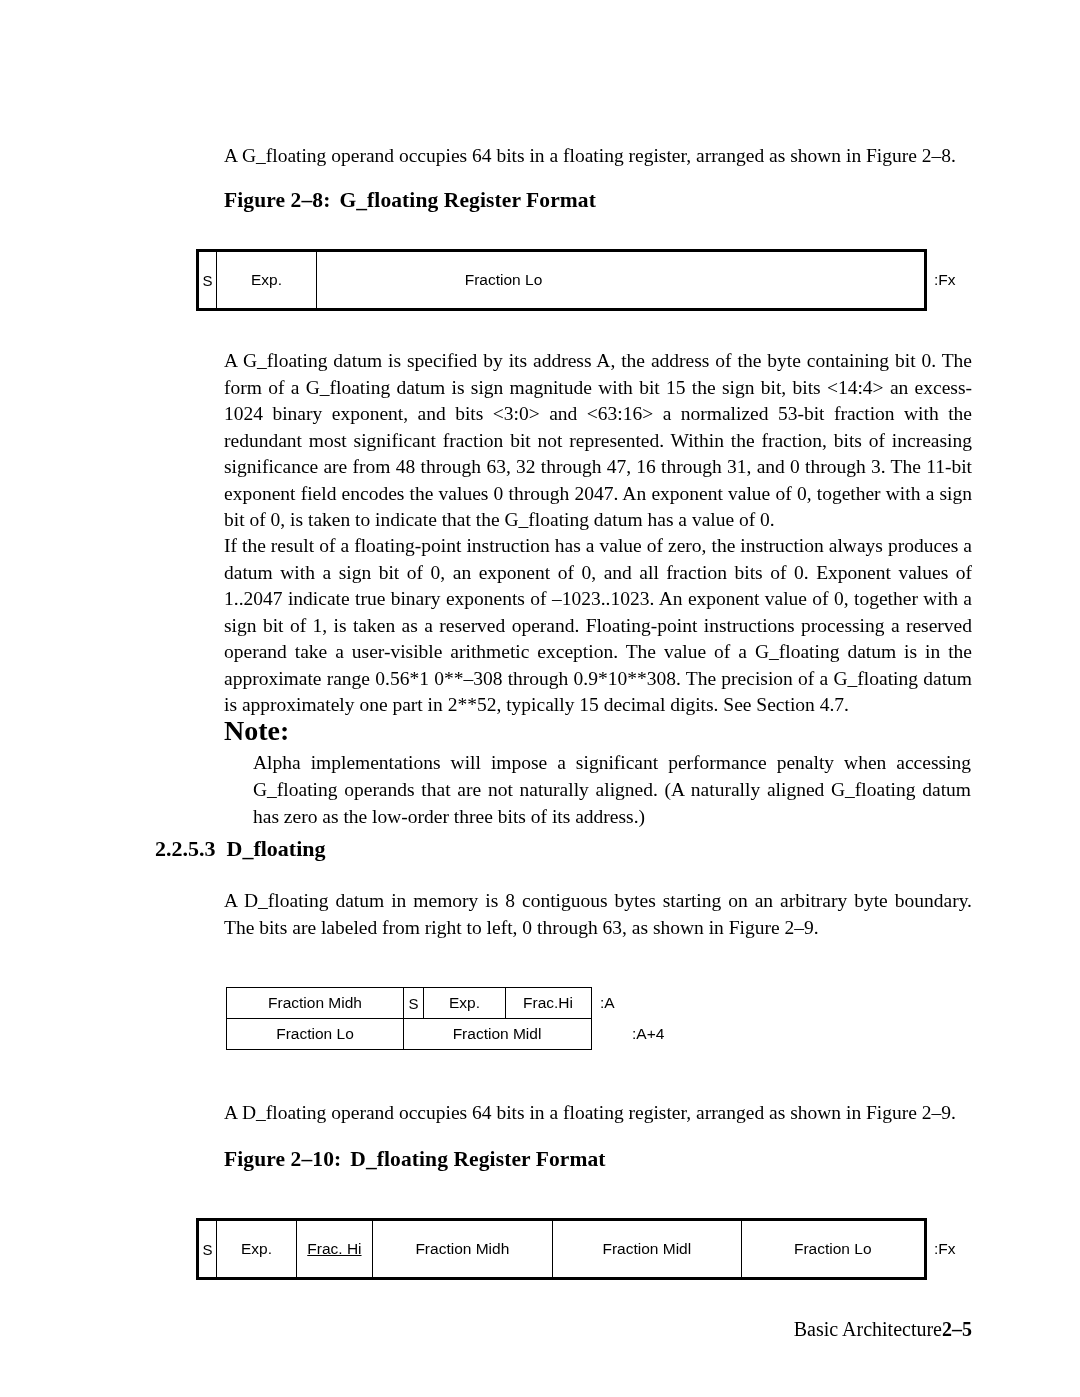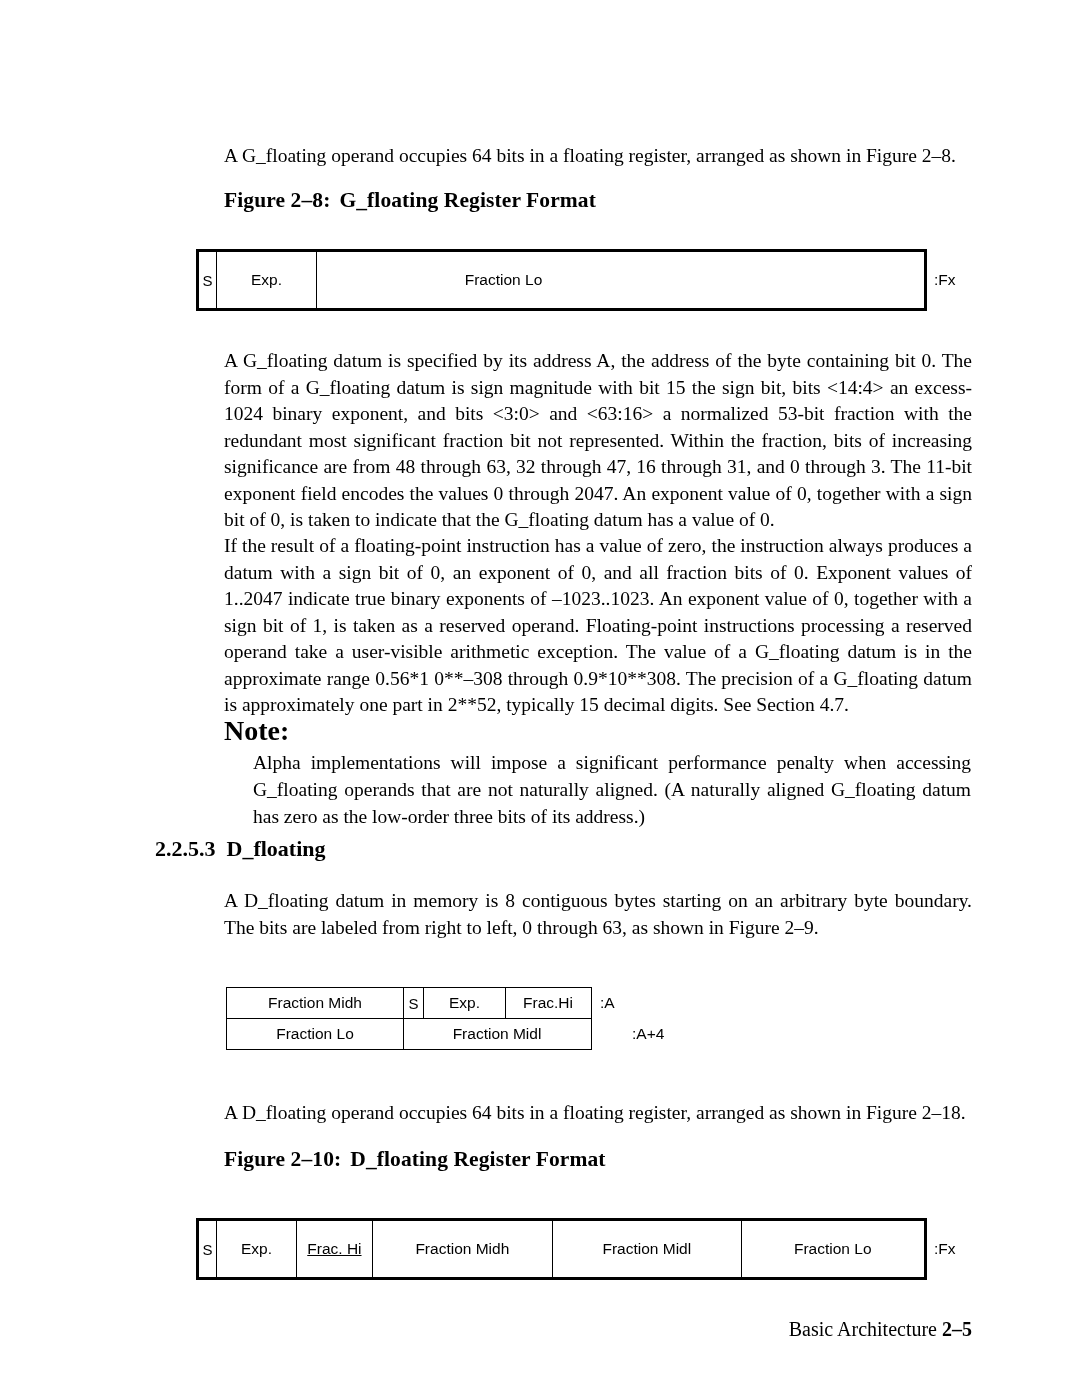--- a/index.html
+++ b/index.html
@@ -105,21 +105,21 @@
   .sec-head .secnum { margin-right: 11px; }
 
   .footer {
     position: absolute;
     right: 108px;
     top: 1318px;
     font-family: "Liberation Serif", serif;
     font-size: 20px;
     white-space: nowrap;
   }
-  .footer .pg { font-weight: bold; margin-left: 5px; }
+  .footer .pg { font-weight: bold; }
 
   
   .bitfig { position: absolute; }
 
   .bitlabels {
     position: absolute;
     left: 0;
     top: 0;
     height: 16px;
     width: 100%;
@@ -245,21 +245,21 @@
         <div class="cell" style="width: 84px;">Frac.Hi</div>
       </div>
     <div class="fieldrow thin r2">
         <div class="cell" style="width: 177px;">Fraction Lo</div>
         <div class="cell" style="width: 186px;">Fraction Midl</div>
       </div>
     <div class="sidelabel" id="fig29-sideA" style="left: 374px; top: 16px; height: 32px;">:A</div>
     <div class="sidelabel" id="fig29-sideA4" style="left: 374px; top: 47px; height: 32px; margin-left: 32px;">:A+4</div>
   </div>
 
-  <div class="para para-dfloat-op">A D_floating operand occupies 64 bits in a floating register, arranged as shown in Figure 2–18.</div>
+  <div class="para para-dfloat-op">A D_floating operand occupies 64 bits in a floating register, arranged as shown in Figure 2–9.</div>
 
   <div class="fig-title" id="fig210-title">
     <span class="num">Figure 2–10:</span><span>D_floating Register Format</span>
   </div>
 
   <div class="bitfig" id="fig210">
     <div class="bitlabels">
         <span class="bitlabel" style="left: 0px;">63</span>
         <span class="bitlabel" style="left: 17px;">62</span>
         <span class="bitlabel" style="left: 84px;">55</span>

